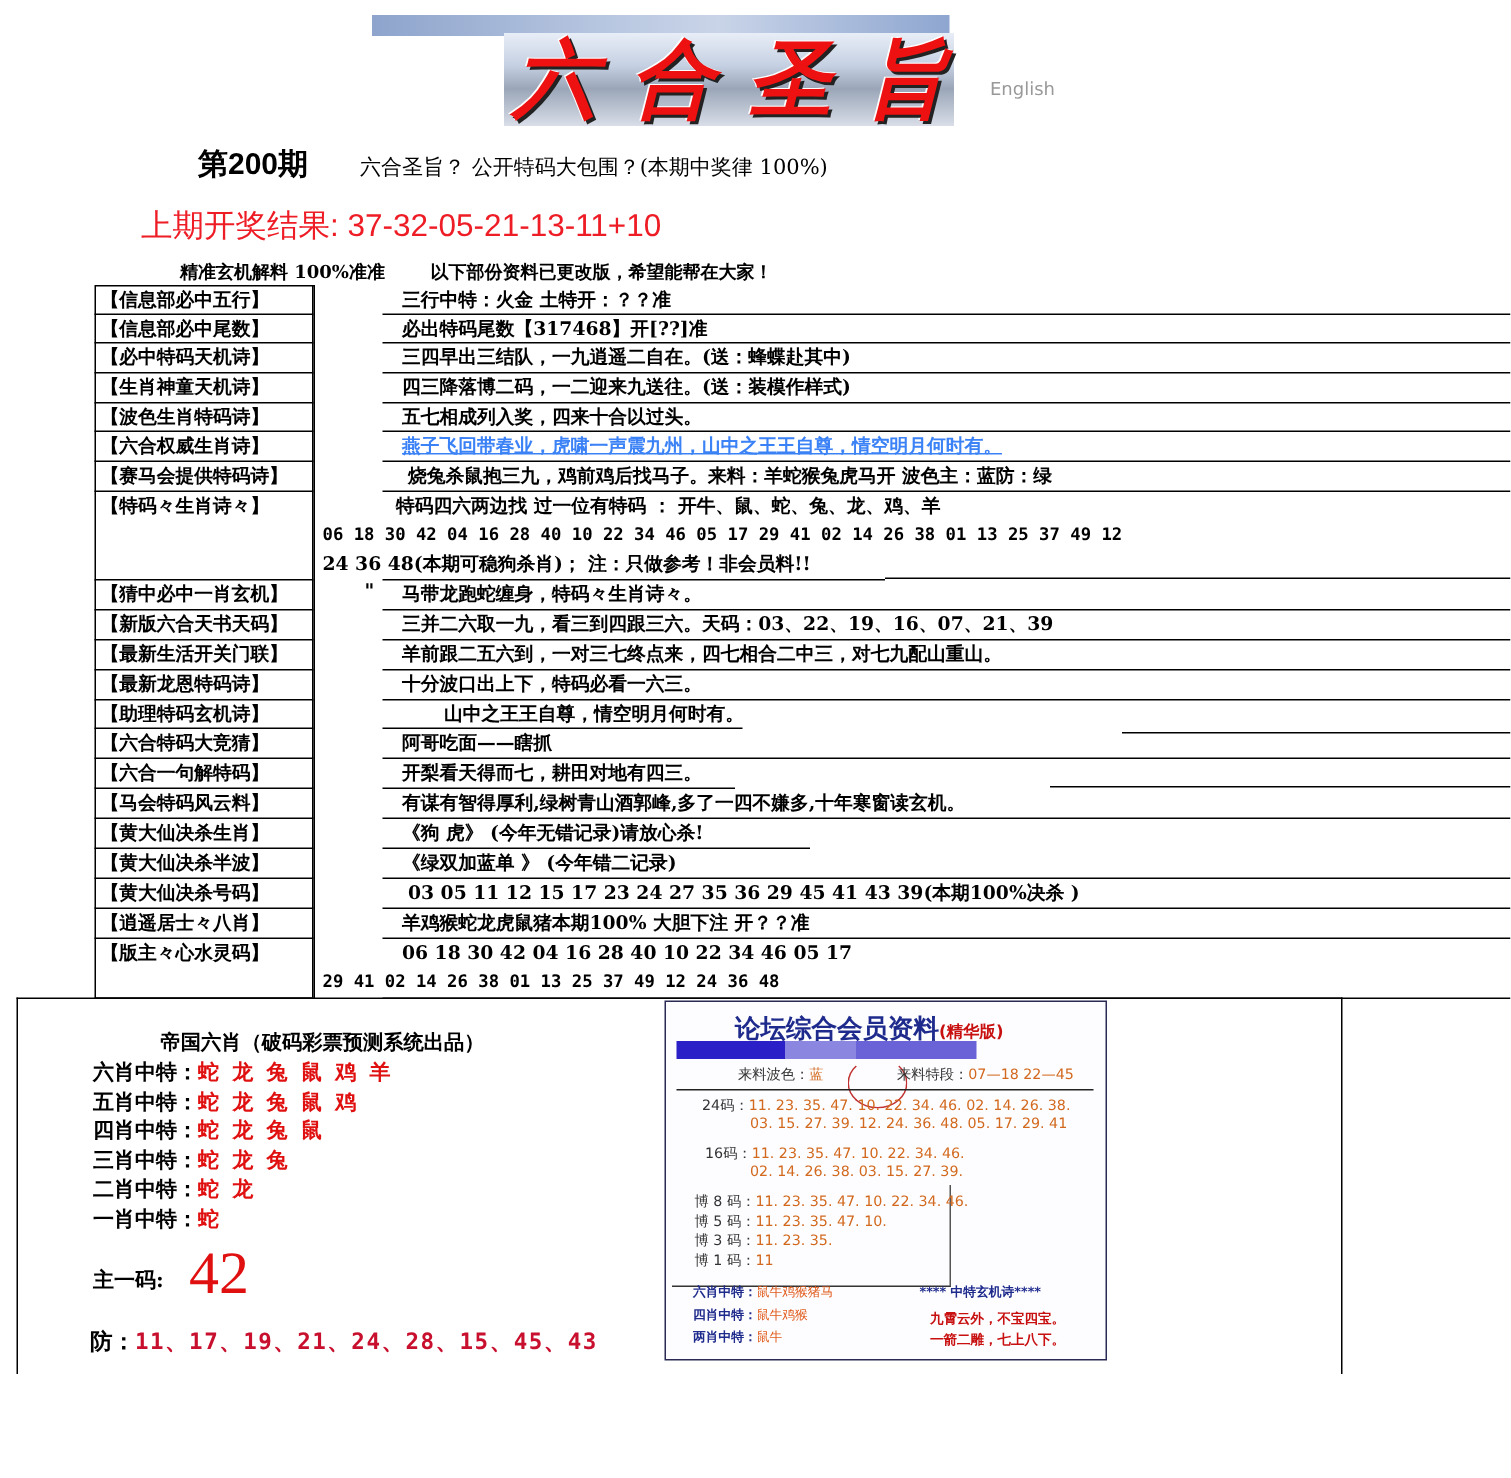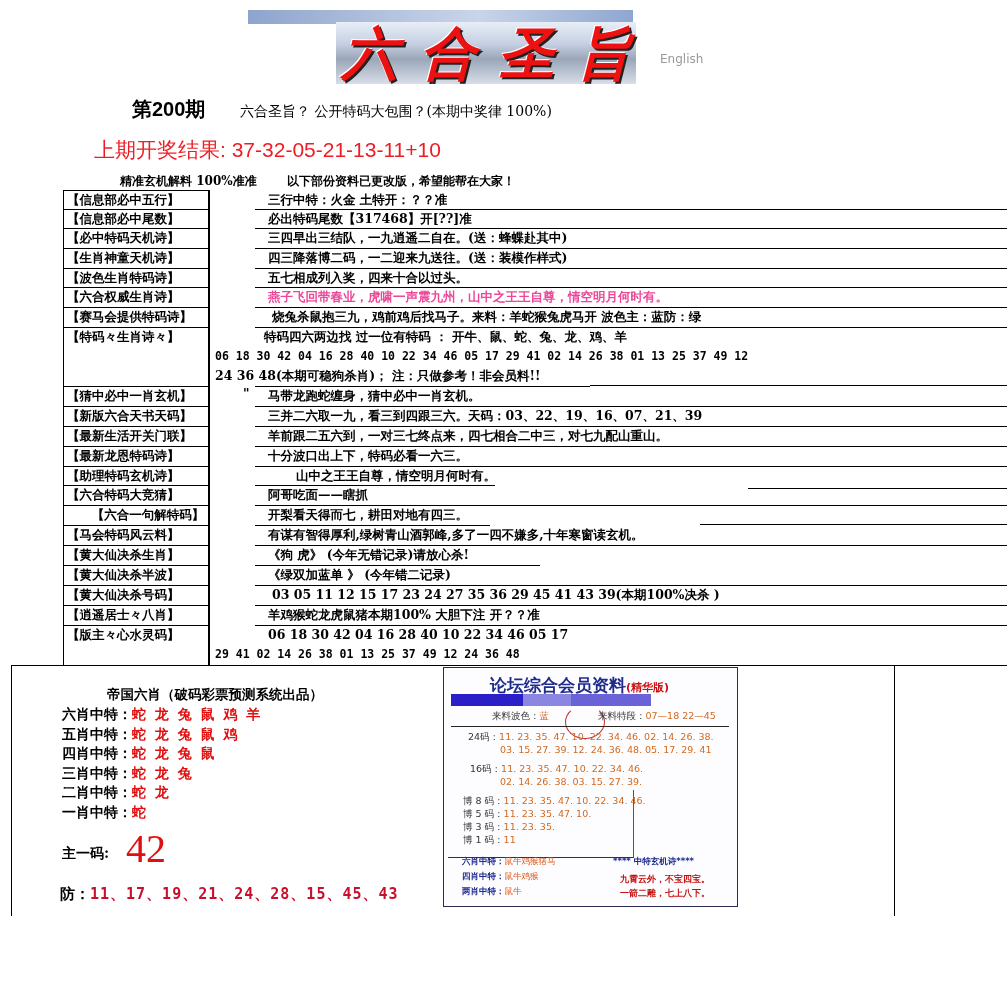--- a/index.html
+++ b/index.html
@@ -22,21 +22,21 @@
   .subline { left:120px; top:173px; font-size:12px; font-weight:bold; font-family:"DejaVu Serif", serif; }
 
   
   .tbl-left { left:63px; top:190px; width:145px; height:474px;
     border:1px solid #000; border-right:1.5px solid #000; }
   .row-label { position:absolute; left:63px; width:166px; font-size:12.5px; font-weight:bold;
     font-family:"DejaVu Serif", serif; padding-left:4px; box-sizing:border-box; white-space:nowrap; }
   .row-line-l { position:absolute; left:63px; width:146px; height:1px; background:#000; }
   .row-line-r { position:absolute; height:1px; background:#000; }
   .row-text { position:absolute; font-size:12.5px; font-weight:bold; font-family:"DejaVu Serif", serif; white-space:nowrap; }
-  .orange { color:#ec4899; }
+  .orange { color:#3b82f6;text-decoration:underline; }
 
   
   .box-left { left:11px; top:665px; width:882px; height:250px;
     border-top:1.5px solid #000; border-left:1.5px solid #000; border-right:1.5px solid #000; }
   .six-title { left:107px; top:686px; font-size:13.5px; font-weight:bold; font-family:"DejaVu Serif", serif; }
   .six-row { position:absolute; left:62px; font-size:14px; font-weight:bold; font-family:"DejaVu Serif", serif; white-space:nowrap; }
   .six-row .animals { color:#e01010; letter-spacing:2px; }
   .main-code-label { left:62px; top:845px; font-size:14px; font-weight:bold; font-family:"DejaVu Serif", serif; }
   .main-code { left:126px; top:825px; font-size:40px; color:#e01010; font-family:"Liberation Serif", serif; }
   .defense { left:60px; top:885px; font-size:15px; font-weight:bold; font-family:"DejaVu Serif", serif; white-space:nowrap; }
@@ -112,21 +112,21 @@
     <div class="row-text" style="top: 309px; left: 272px;">烧兔杀鼠抱三九，鸡前鸡后找马子。来料：羊蛇猴兔虎马开 波色主：蓝防：绿</div>
     <div class="row-label" style="top: 329px;">【特码々生肖诗々】</div>
     <div class="row-line-l" style="top: 386px;"></div>
     <div class="row-line-r" style="top: 386px; left: 255px; width: 335px;"></div>
     <div class="row-text" style="top: 329px; left: 264px;">特码四六两边找  过一位有特码 ：  开牛、鼠、蛇、兔、龙、鸡、羊</div>
     <div class="row-text" style="top: 349px; left: 215px; font-family: &quot;DejaVu Sans Mono&quot;, monospace; font-size: 11.5px;">06 18 30 42 04 16 28 40 10 22 34 46 05 17 29 41 02 14 26 38 01 13 25 37 49 12</div>
     <div class="row-text" style="top: 368px; left: 215px;">24 36 48(本期可稳狗杀肖)； 注：只做参考！非会员料!!</div>
     <div class="row-label" style="top: 388px;">【猜中必中一肖玄机】</div>
     <div class="row-line-l" style="top: 406px;"></div>
     <div class="row-line-r" style="top: 406px; left: 255px; width: 752px;"></div>
-    <div class="row-text" style="top: 388px; left: 268px;">马带龙跑蛇缠身，猜中必中一肖玄机。</div>
+    <div class="row-text" style="top: 388px; left: 268px;">马带龙跑蛇缠身，特码々生肖诗々。</div>
     <div class="row-text" style="top: 386px; left: 243px;">"</div>
     <div class="row-label" style="top: 408px;">【新版六合天书天码】</div>
     <div class="row-line-l" style="top: 426px;"></div>
     <div class="row-line-r" style="top: 426px; left: 255px; width: 752px;"></div>
     <div class="row-text" style="top: 408px; left: 268px;">三并二六取一九，看三到四跟三六。天码：03、22、19、16、07、21、39</div>
     <div class="row-label" style="top: 428px;">【最新生活开关门联】</div>
     <div class="row-line-l" style="top: 446px;"></div>
     <div class="row-line-r" style="top: 446px; left: 255px; width: 752px;"></div>
     <div class="row-text" style="top: 428px; left: 268px;">羊前跟二五六到，一对三七终点来，四七相合二中三，对七九配山重山。</div>
     <div class="row-label" style="top: 448px;">【最新龙恩特码诗】</div>
@@ -134,21 +134,21 @@
     <div class="row-line-r" style="top: 466px; left: 255px; width: 752px;"></div>
     <div class="row-text" style="top: 448px; left: 268px;">十分波口出上下，特码必看一六三。</div>
     <div class="row-label" style="top: 468px;">【助理特码玄机诗】</div>
     <div class="row-line-l" style="top: 485px;"></div>
     <div class="row-line-r" style="top: 485px; left: 255px; width: 240px;"></div>
     <div class="row-text" style="top: 468px; left: 268px; padding-left: 28px;">山中之王王自尊，情空明月何时有。</div>
     <div class="row-label" style="top: 487px;">【六合特码大竞猜】</div>
     <div class="row-line-l" style="top: 505px;"></div>
     <div class="row-line-r" style="top: 505px; left: 255px; width: 752px;"></div>
     <div class="row-text" style="top: 487px; left: 268px;">阿哥吃面——瞎抓</div>
-    <div class="row-label" style="top: 507px; text-align: center;">【六合一句解特码】</div>
+    <div class="row-label" style="top: 507px;">【六合一句解特码】</div>
     <div class="row-line-l" style="top: 525px;"></div>
     <div class="row-line-r" style="top: 525px; left: 255px; width: 235px;"></div>
     <div class="row-text" style="top: 507px; left: 268px;">开梨看天得而七，耕田对地有四三。</div>
     <div class="row-label" style="top: 527px;">【马会特码风云料】</div>
     <div class="row-line-l" style="top: 545px;"></div>
     <div class="row-line-r" style="top: 545px; left: 255px; width: 752px;"></div>
     <div class="row-text" style="top: 527px; left: 268px;">有谋有智得厚利,绿树青山酒郭峰,多了一四不嫌多,十年寒窗读玄机。</div>
     <div class="row-label" style="top: 547px;">【黄大仙决杀生肖】</div>
     <div class="row-line-l" style="top: 565px;"></div>
     <div class="row-line-r" style="top: 565px; left: 255px; width: 285px;"></div>

